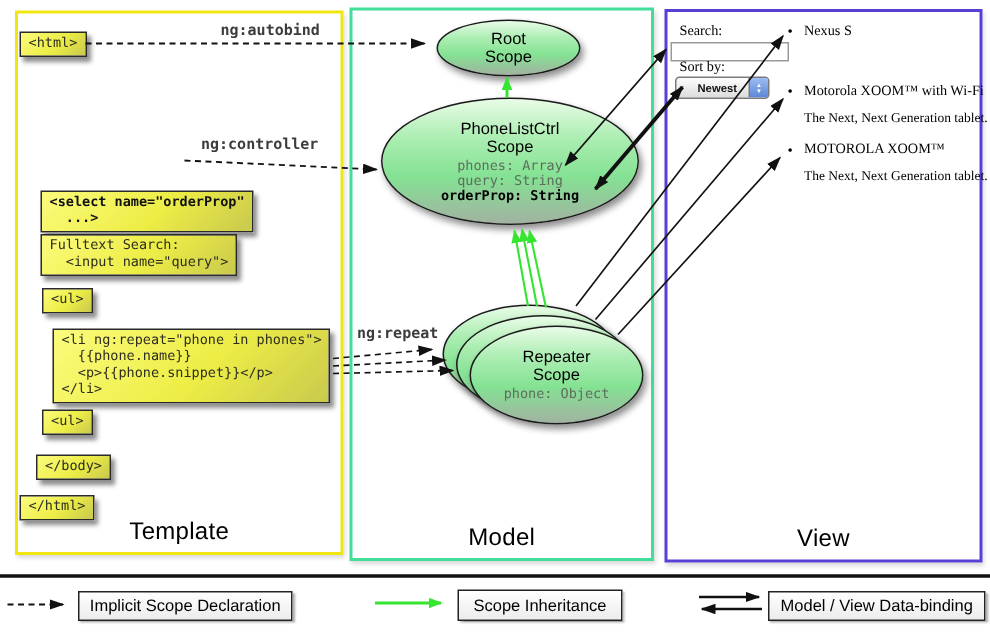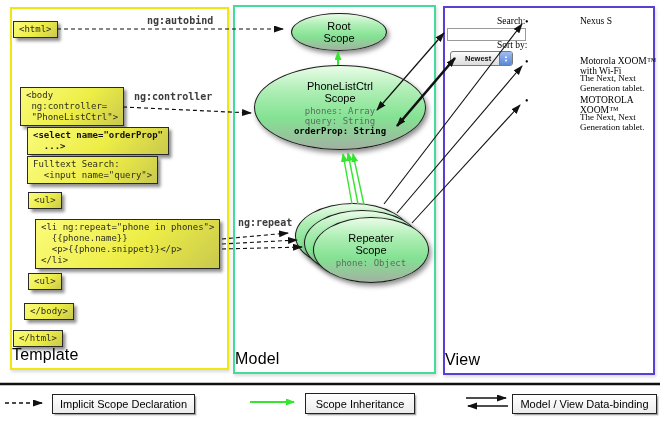--- a/index.html
+++ b/index.html
@@ -1,38 +1,38 @@
 <!DOCTYPE html>
 <html><head>
 <meta charset="utf-8">
 <style>
   html,body{margin:0;padding:0;background:#fff;}
   #stage{position:relative;width:660px;height:421px;background:#fff;overflow:hidden;
          font-family:"Liberation Sans",sans-serif;}
   .region{position:absolute;background:#fff;box-shadow:1px 2px 3px rgba(0,0,0,0.15);}
-  .region-label{position:absolute;left:0;right:0;bottom:4px;text-align:left;
+  .region-label{position:absolute;left:0;right:0;bottom:4px;text-align:center;
                 font-size:16px;color:#000;letter-spacing:0.2px;margin-top:38px;}
   .codebox{position:absolute;white-space:pre;font-family:"DejaVu Sans Mono",monospace;
            font-size:9px;line-height:11px;color:#2d2d20;padding:2px 5px;
            border:1.5px solid #2a2a2a;
            background:linear-gradient(135deg,#fbfb7c 0%,#eded46 55%,#c9c94e 100%);
            box-shadow:2.5px 3px 3px rgba(0,0,0,0.45);}
   .codebox.bold{font-weight:bold;color:#111;}
   .anno{position:absolute;font-family:"DejaVu Sans Mono",monospace;font-size:10px;
         font-weight:bold;color:#3c3c3c;}
   .ellipse{position:absolute;border:1.6px solid #1b1b1b;border-radius:50%;
            background:linear-gradient(to bottom,#e9fce7 0%,#aeeeb4 30%,#84e293 62%,#a2b2a1 100%);
            box-shadow:2px 3px 5px rgba(0,0,0,0.45);
            display:flex;flex-direction:column;align-items:center;justify-content:center;}
   .ellipse .title{white-space:pre;text-align:center;font-size:11px;line-height:12px;color:#000;}
   .ellipse .props{white-space:pre;text-align:center;font-family:"DejaVu Sans Mono",monospace;
                   font-size:9px;line-height:10px;color:#5c6e5c;margin-top:2px;}
   .ellipse .props-bold{white-space:pre;font-family:"DejaVu Sans Mono",monospace;
                   font-size:9px;line-height:10px;color:#000;font-weight:bold;}
-  .viewtext{position:absolute;font-family:"Liberation Serif",serif;color:#000;margin-left:44px;}
+  .viewtext{position:absolute;font-family:"Liberation Serif",serif;color:#000;}
   .bullet{position:absolute;font-family:"Liberation Serif",serif;font-size:10px;color:#000;}
   .search-input{position:absolute;left:447px;top:28px;width:73px;height:11px;
                 border:1px solid #9a9a9a;background:#fff;font-size:8px;padding:0 2px;}
   .dropdown{position:absolute;left:450px;top:51px;width:61px;height:13px;border:1px solid #7a7a7a;
             border-radius:3px;background:linear-gradient(#fdfdfd,#dcdcdc);display:flex;
             align-items:center;overflow:hidden;}
   .dropdown .val{flex:1;font-size:7.5px;font-weight:bold;padding-left:14px;color:#111;
                  font-family:"Liberation Sans",sans-serif;}
   .dropdown .stepper{width:12px;height:100%;background:linear-gradient(#9cbcf2,#5b87d6);
             border-left:1px solid #7a7a7a;display:flex;flex-direction:column;
@@ -51,23 +51,20 @@
     <div class="region-label">Template</div>
   </div>
   <div class="region" style="left:233px;top:5px;width:199px;height:365px;border:2px solid #42dd9a;">
     <div class="region-label">Model</div>
   </div>
   <div class="region" style="left:443px;top:6px;width:208px;height:365px;border:2px solid #5a3fd6;">
     <div class="region-label">View</div>
   </div>
 
   <div class="codebox" style="left:13px;top:21px;">&lt;html&gt;</div>
-  <div class="codebox" style="left:20px;top:87px;">&lt;body
- ng:controller=
- "PhoneListCtrl"&gt;</div>
   <div class="codebox bold" style="left:27px;top:127px;">&lt;select name="orderProp"
   ...&gt;</div>
   <div class="codebox" style="left:27px;top:156px;">Fulltext Search:
   &lt;input name="query"&gt;</div>
   <div class="codebox" style="left:28px;top:192px;">&lt;ul&gt;</div>
   <div class="codebox" style="left:35px;top:219px;">&lt;li ng:repeat="phone in phones"&gt;
   {{phone.name}}
   &lt;p&gt;{{phone.snippet}}&lt;/p&gt;
 &lt;/li&gt;</div>
   <div class="codebox" style="left:28px;top:273px;">&lt;ul&gt;</div>

